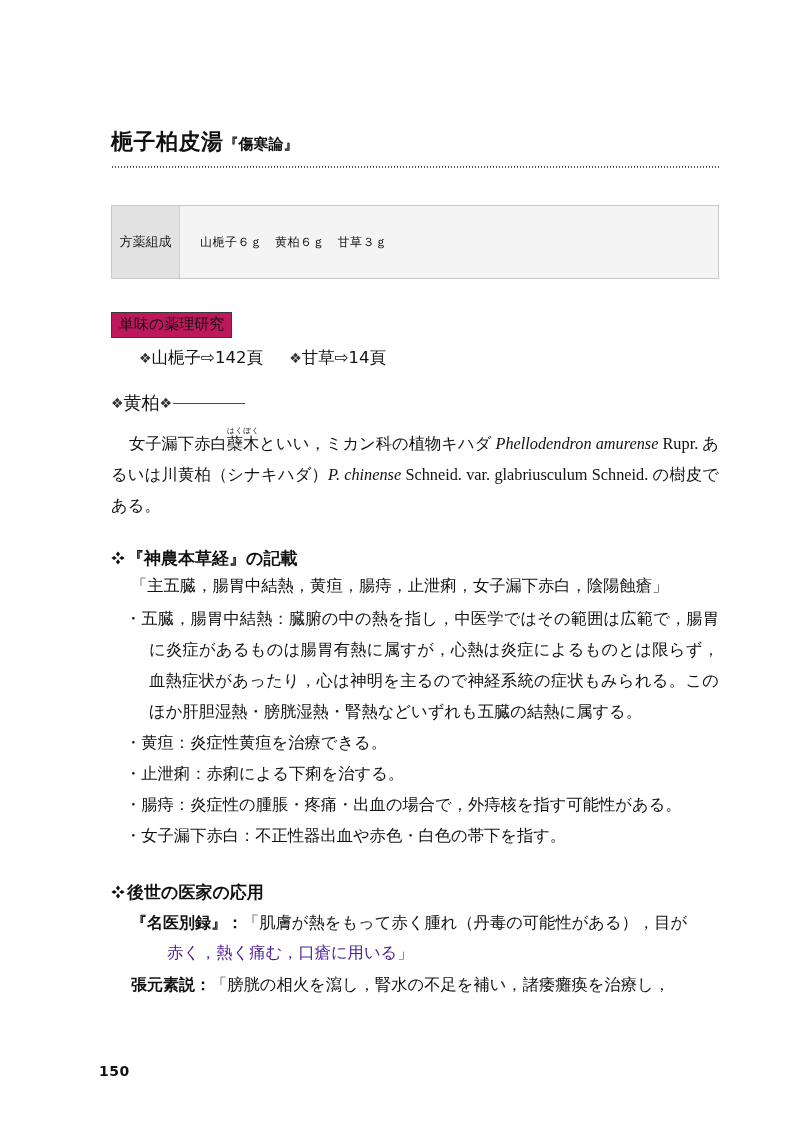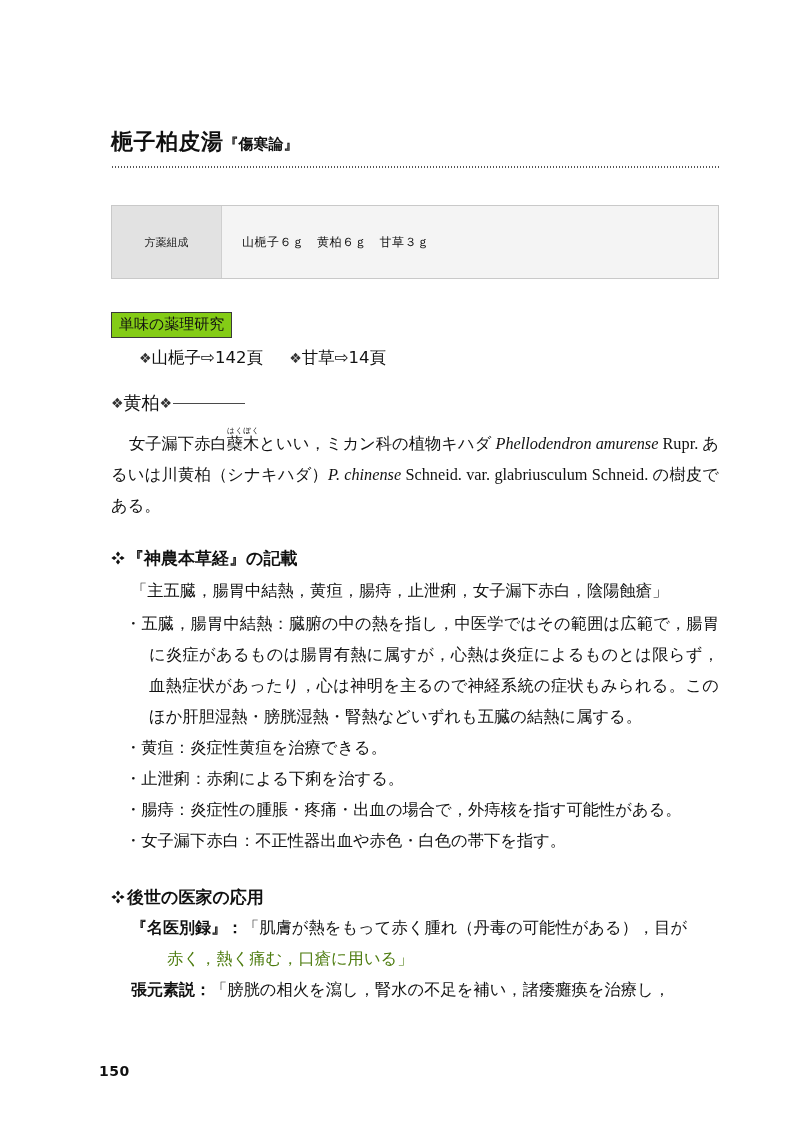--- a/index.html
+++ b/index.html
@@ -58,28 +58,28 @@
   
   .compo-table {
     margin-top: 37px;
     display: flex;
     width: 608px;
     height: 74px;
     border: 1px solid #c9c9c9;
     background: #f4f4f4;
   }
   .compo-label {
-    width: 110px;
+    width: 68px;
     background: #e2e2e2;
     border-right: 1px solid #cfcfcf;
     display: flex;
     align-items: center;
     justify-content: center;
     font-family: "DejaVu Sans", "Liberation Sans", sans-serif;
-    font-size: 11px;
+    font-size: 13px;
     color: #1a1a1a;
   }
   .compo-value {
     flex: 1;
     display: flex;
     align-items: center;
     padding-left: 20px;
     font-family: "Liberation Serif", "DejaVu Serif", serif;
     font-size: 12px;
     letter-spacing: 0.5px;
@@ -89,21 +89,21 @@
   
   .box-heading {
     margin-top: 33px;
     display: inline-block;
     border: 1px solid #3a3a3a;
     padding: 3px 7px 4px 7px;
     font-family: "DejaVu Sans", "Liberation Sans", sans-serif;
     font-size: 15px;
     line-height: 1.15;
     color: #111;
-    background: #84cc16;
+    background: #be185d;
   }
 
   .refs-line {
     margin-top: 9px;
     padding-left: 28px;
     font-size: 16.5px;
     font-family: "DejaVu Sans", "Liberation Sans", sans-serif;
     color: #111;
     white-space: pre;
   }
@@ -161,21 +161,20 @@
     display: inline-block;
     width: 15px;
     margin-right: 1px;
     flex: none;
     position: relative;
     top: -1px;
   }
   .section-heading.tight { margin-top: 30px; }
 
   .quote-line {
-    margin-top: 5px;
     padding-left: 20px;
     font-family: "Liberation Serif", "DejaVu Serif", serif;
     font-size: 16.3px;
     line-height: 31px;
     color: #111;
   }
 
   .bullet-list { margin-top: 2px; }
   .bullet-item {
     padding-left: 14px;
@@ -200,24 +199,24 @@
     line-height: 31px;
     color: #111;
   }
   .cite-item .cite-src {
     font-family: "DejaVu Sans", "Liberation Sans", sans-serif;
     font-weight: bold;
     font-size: 16px;
   }
   .cite-cont {
     padding-left: 56px;
-    font-family: Liberation Sans, sans-serif;
-    font-size: 16.3px;
-    line-height: 31px;
-    color: #4d7c0f;
+    font-family: Liberation Mono, monospace;
+    font-size: 16.3px;
+    line-height: 31px;
+    color: #4c1d95;
   }
 
   
   .page-number {
     position: absolute;
     left: 99px;
     top: 1063px;
     font-family: "DejaVu Sans", "Liberation Sans", sans-serif;
     font-weight: bold;
     font-size: 14px;

